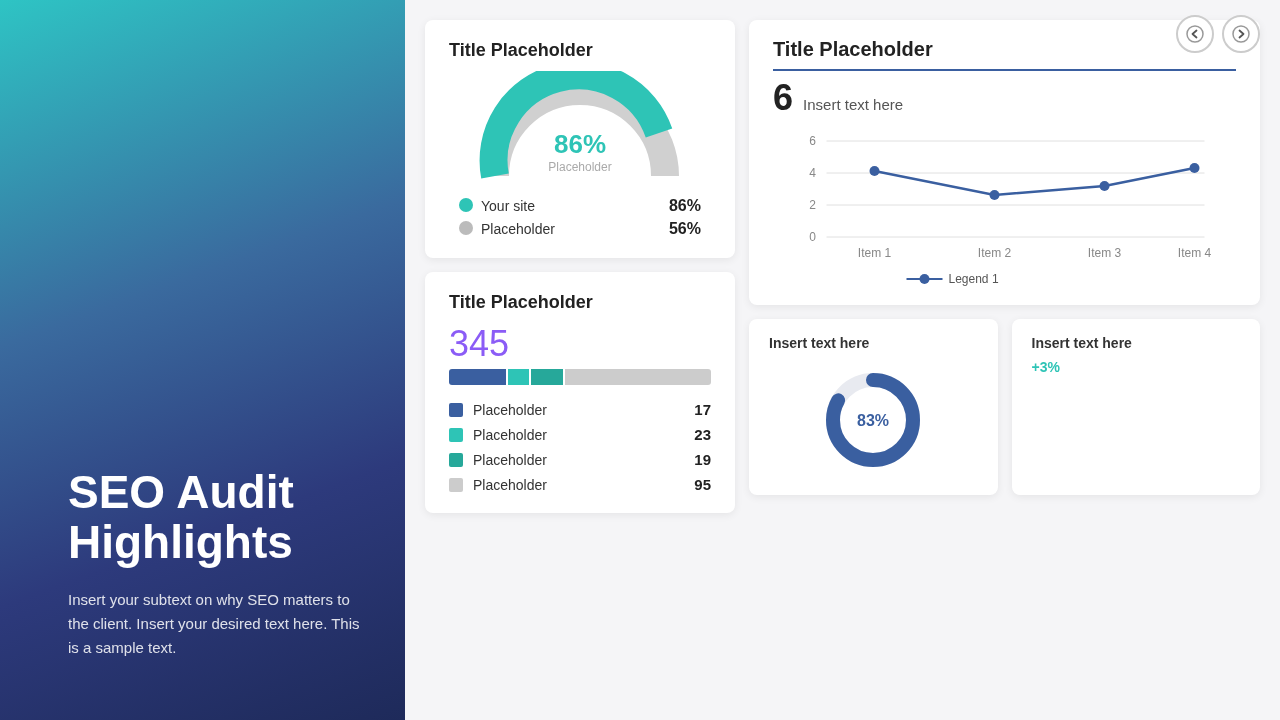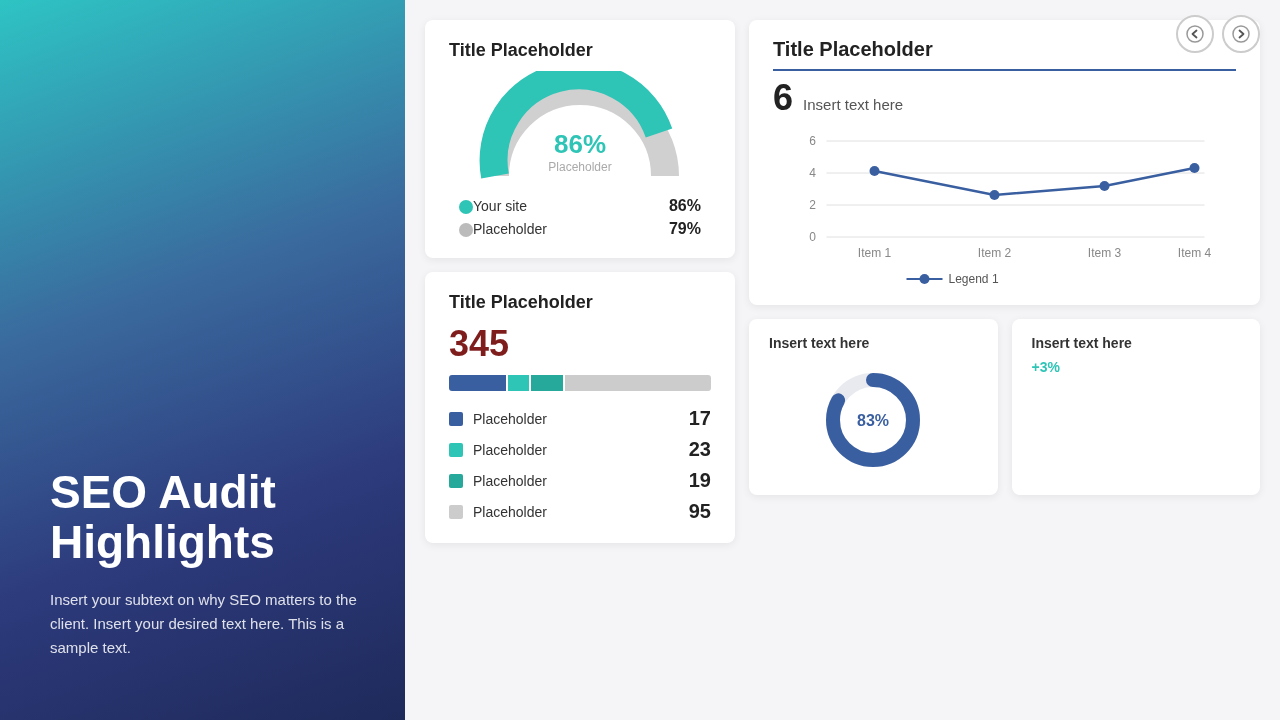--- a/index.html
+++ b/index.html
@@ -13,21 +13,21 @@
     }
 
     
     .sidebar {
       width: 405px;
       height: 720px;
       background: linear-gradient(160deg, #2ec4c4 0%, #3a6a9e 40%, #2d3a7c 70%, #1e2a5a 100%);
       display: flex;
       flex-direction: column;
       justify-content: flex-end;
-      padding: 50px 40px 60px 50px;
+      padding: 50px 40px 60px 68px;
       position: relative;
     }
     .sidebar-title {
       font-size: 46px;
       font-weight: 900;
       color: #fff;
       line-height: 1.1;
       margin-bottom: 20px;
     }
     .sidebar-subtitle {
@@ -147,44 +147,45 @@
     .legend-row {
       display: flex;
       align-items: center;
       justify-content: space-between;
       width: 100%;
       margin-top: 5px;
       padding: 0 10px;
     }
     .legend-left {
       display: flex;
-      align-items: flex-end;
+      align-items: flex-start;
+      gap: 8px;
     }
     .legend-dot {
       width: 14px;
       height: 14px;
       border-radius: 50%;
     }
     .legend-text {
       font-size: 14px;
       color: #333;
     }
     .legend-value {
       font-size: 16px;
       font-weight: 700;
       color: #222;
     }
 
     
     .bar-card {}
     .bar-number {
       font-size: 36px;
-      font-weight: 700;
-      color: #7f1d1d;
-      margin-bottom: 10px;
+      font-weight: 400;
+      color: #8b5cf6;
+      margin-bottom: 4px;
     }
     .stacked-bar {
       width: 100%;
       height: 16px;
       border-radius: 3px;
       display: flex;
       overflow: hidden;
       margin-bottom: 16px;
     }
     .bar-segment {
@@ -208,21 +209,21 @@
     .bar-legend-square {
       width: 14px;
       height: 14px;
       border-radius: 2px;
     }
     .bar-legend-label {
       font-size: 14px;
       color: #333;
     }
     .bar-legend-val {
-      font-size: 20px;
+      font-size: 15px;
       font-weight: 700;
       color: #222;
     }
 
     
     .line-chart-section {
       background: white;
       border-radius: 8px;
       padding: 18px 24px 14px 24px;
       box-shadow: 0 2px 8px rgba(0,0,0,0.07);
@@ -338,21 +339,21 @@
             <div class="legend-dot" style="background:#2ec4b6;"></div>
             <span class="legend-text">Your site</span>
           </div>
           <span class="legend-value">86%</span>
         </div>
         <div class="legend-row">
           <div class="legend-left">
             <div class="legend-dot" style="background:#bbb;"></div>
             <span class="legend-text">Placeholder</span>
           </div>
-          <span class="legend-value">79%</span>
+          <span class="legend-value">56%</span>
         </div>
       </div>
 
       <div class="card bar-card">
         <div class="card-title">Title Placeholder</div>
         <div class="bar-number">345</div>
         <div class="stacked-bar">
           <div class="bar-segment" style="width:22%;background:#3a5fa0;"></div>
           <div class="bar-segment" style="width:8%;background:#2ec4b6;margin-left:2px;"></div>
           <div class="bar-segment" style="width:12%;background:#26a89a;margin-left:2px;"></div>

